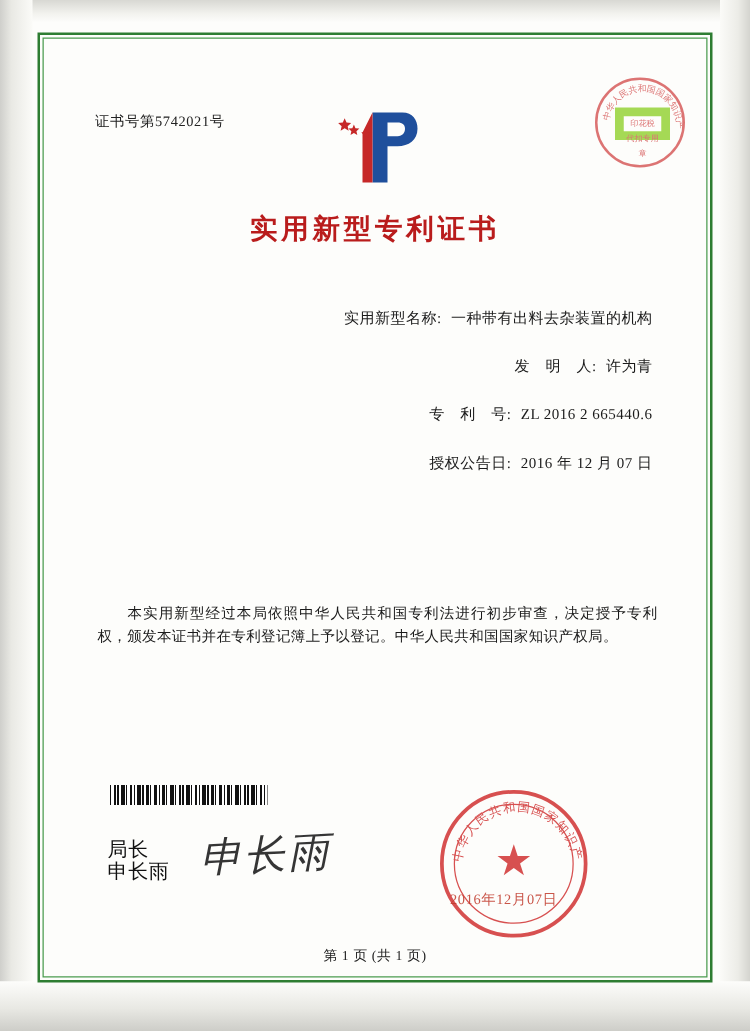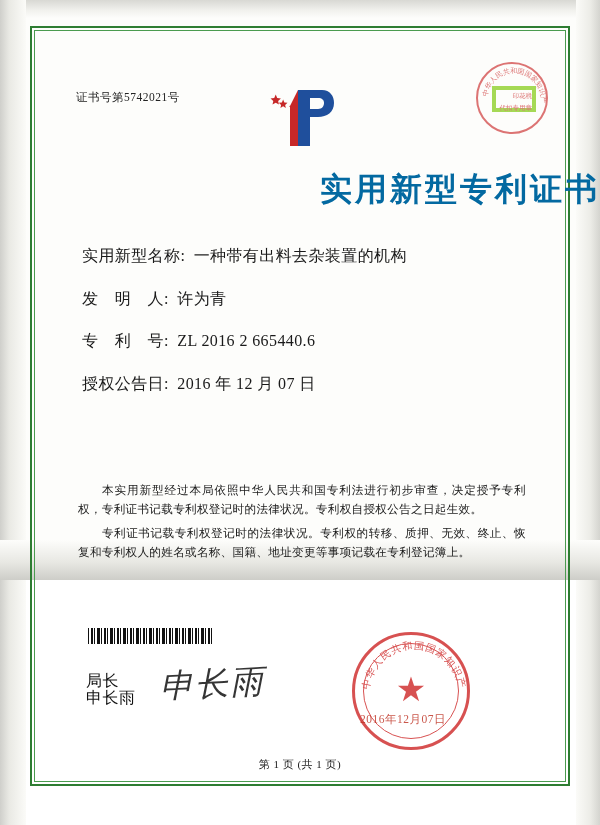--- a/index.html
+++ b/index.html
@@ -9,21 +9,21 @@
   body {
     width: 600px;
     height: 825px;
     background: #ffffff;
     font-family: "Liberation Serif", serif;
     overflow: hidden;
   }
   .page {
     position: relative;
     width: 600px;
-    height: 580px;
+    height: 825px;
     background: #fdfdfb;
   }
   
   .scan-edge-left {
     position: absolute;
     left: 0; top: 0;
     width: 26px; height: 825px;
     background: linear-gradient(to right, #cfcfcb 0%, #e9e9e4 35%, #fbfbf8 100%);
   }
   .scan-edge-right {
@@ -72,49 +72,50 @@
     top: 84px;
     width: 70px;
     height: 66px;
   }
 
   .doc-title {
     position: absolute;
     left: 0;
     top: 168px;
     width: 600px;
-    text-align: right;
-    font-size: 32px;
+    text-align: center;
+    font-size: 22px;
     letter-spacing: 3px;
     font-weight: bold;
-    color: #0369a1;
+    color: #b91c1c;
     font-family: "DejaVu Sans", sans-serif;
   }
 
   .cert-number {
     position: absolute;
     left: 76px;
     top: 90px;
     font-size: 11.5px;
     color: #222;
     letter-spacing: 0.5px;
   }
 
   .fields {
     position: absolute;
     left: 82px;
     top: 246px;
     width: 440px;
   }
   .field-row {
-    font-size: 16px;
+    font-size: 12px;
     color: #1a1a1a;
     margin-bottom: 21.5px;
     letter-spacing: 0.4px;
     white-space: nowrap;
+    text-align: right;
   }
   .field-label {
     display: inline-block;
   }
   .field-value {
     display: inline-block;
     margin-left: 4px;
   }
 
   .paragraphs {
@@ -233,25 +234,25 @@
     border: 2px solid #d04040;
     box-sizing: border-box;
     opacity: 0.72;
   }
   .seal-small-box {
     position: absolute;
     left: 14px;
     top: 22px;
     width: 44px;
     height: 26px;
-    border: 4px solid #84cc16;
+    border: 7px solid #84cc16;
     box-sizing: border-box;
     font-size: 6.5px;
     color: #d04040;
-    text-align: right;
+    text-align: center;
     line-height: 12px;
     font-family: "DejaVu Sans", sans-serif;
   }
   .seal-small-arc {
     position: absolute;
     left: 0; top: 0;
     width: 72px; height: 72px;
   }
   .seal-small-arc text {
     fill: #d04040;
@@ -328,22 +329,21 @@
       <span class="field-label">专　利　号:</span>
       <span class="field-value">ZL 2016 2 665440.6</span>
     </div>
     <div class="field-row">
       <span class="field-label">授权公告日:</span>
       <span class="field-value">2016 年 12 月 07 日</span>
     </div>
   </div>
 
   <div class="paragraphs">
-    <p>本实用新型经过本局依照中华人民共和国专利法进行初步审查，决定授予专利权，专利证书记载专利权登记时的法律状况。专利权自授权公告之日起生效。</p>
-    <p>专利证书记载专利权登记时的法律状况。专利权的转移、质押、无效、终止、恢复和专利权人的姓名或名称、国籍、地址变更等事项记载在专利登记簿上。</p>
+    <p>本实用新型经过本局依照中华人民共和国专利法进行初步审查，决定授予专利权，颁发本证书并在专利登记簿上予以登记。中华人民共和国国家知识产权局。</p>
   </div>
 
   <div class="barcode"></div>
 
   <div class="sig-label">
     <div>局长</div>
     <div>申长雨</div>
   </div>
   <div class="sig-hand">申长雨</div>
 

